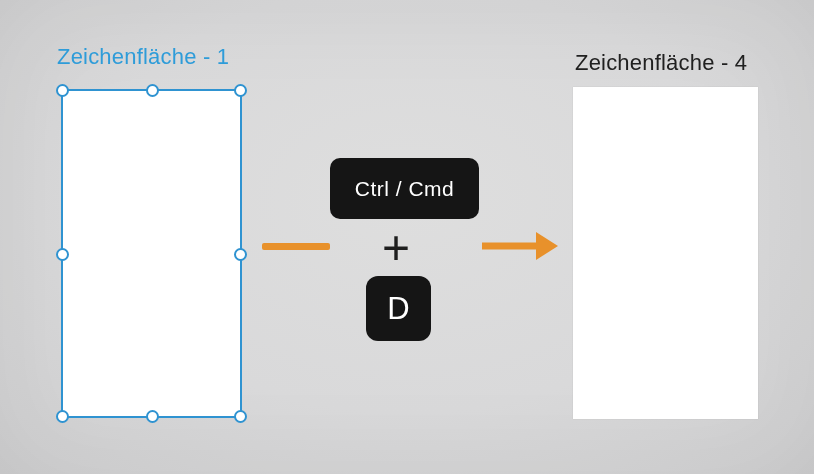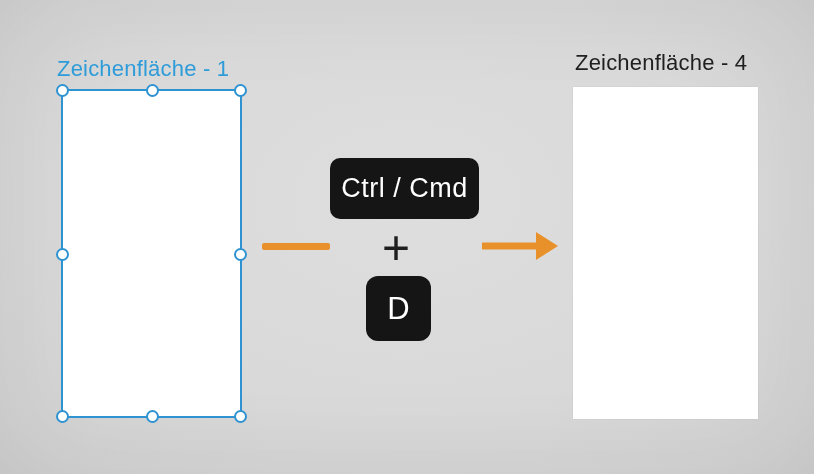--- a/index.html
+++ b/index.html
@@ -8,21 +8,21 @@
     width: 814px;
     height: 474px;
     overflow: hidden;
     font-family: "Liberation Sans", sans-serif;
     background: radial-gradient(ellipse at 50% 42%, #dedede 0%, #d9d9da 55%, #cfcfd0 100%);
     box-shadow: inset 0 0 110px rgba(0,0,0,0.06);
   }
 
   
   .ab1-label {
-    position: absolute; left: 57px; top: 56px;
+    position: absolute; left: 57px; top: 44px;
     font-size: 22px; color: #2e9cd9; letter-spacing: 0.2px;
     white-space: nowrap; cursor: default;
   }
   .ab1-surface {
     position: absolute; left: 61px; top: 89px;
     width: 181px; height: 329px;
     background: #ffffff;
     border: 2px solid #2f93d1;
     box-sizing: border-box;
   }
@@ -51,21 +51,21 @@
   }
   .keycap {
     position: absolute;
     background: #151515;
     color: #ffffff;
     display: flex; align-items: center; justify-content: center;
     border-radius: 10px;
   }
   .key-modifier {
     left: 330px; top: 158px; width: 149px; height: 61px;
-    font-size: 27px; letter-spacing: 0.5px;
+    font-size: 21px; letter-spacing: 0.5px;
   }
   .key-letter {
     left: 366px; top: 276px; width: 65px; height: 65px;
     border-radius: 12px; font-size: 31px;
   }
   .plus-sign {
     position: absolute; left: 372px; top: 222px;
     width: 48px; height: 50px;
     display: flex; align-items: center; justify-content: center;
     font-size: 48px; font-weight: 400; color: #1e1e1e;

